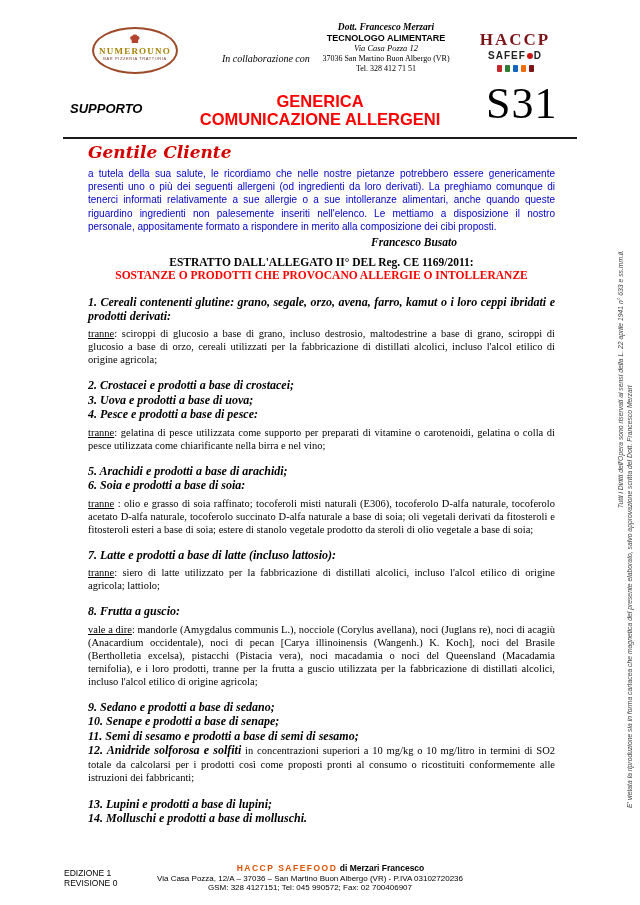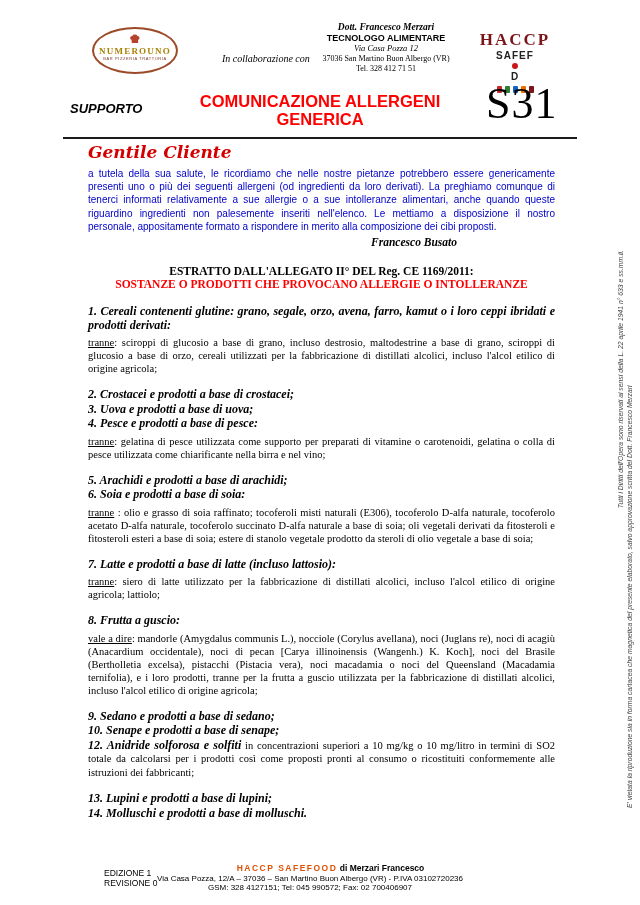--- a/index.html
+++ b/index.html
@@ -21,52 +21,52 @@
   .logo-sub{font-family:"Liberation Sans",sans-serif;font-size:4px;letter-spacing:.6px;color:#7a3b2e;line-height:6px;}
   .collab{position:absolute;left:222px;top:53px;font-style:italic;font-size:10px;}
   .specialist{position:absolute;left:300px;top:22px;width:172px;text-align:center;line-height:10.5px;}
   .sp-name{font-size:9.5px;font-weight:bold;font-style:italic;}
   .sp-role{font-family:"Liberation Sans",sans-serif;font-size:9px;font-weight:bold;}
   .sp-addr1{font-size:8.5px;font-style:italic;}
   .sp-addr2{font-size:8px;}
   .sp-phone{font-size:8px;}
   .haccp-logo{position:absolute;left:478px;top:31px;width:74px;text-align:center;}
   .haccp-title{font-weight:bold;font-size:17px;letter-spacing:2px;color:var(--haccp-red);line-height:18px;}
-  .haccp-sub{font-family:"Liberation Sans",sans-serif;font-weight:bold;font-size:10px;letter-spacing:1px;color:#222;display:flex;align-items:center;justify-content:center;gap:1px;line-height:13px;flex-direction:column;}
+  .haccp-sub{font-family:"Liberation Sans",sans-serif;font-weight:bold;font-size:10px;letter-spacing:1px;color:#222;display:flex;align-items:center;justify-content:center;gap:1px;line-height:13px;}
   .haccp-o{display:inline-block;width:5px;height:5px;border:3px solid #cc1616;border-radius:50%;}
   .haccp-minis{display:flex;justify-content:center;gap:3px;margin-top:3px;}
   .mini{width:5px;height:7px;display:inline-block;border-radius:1px;}
   .m1{background:#c62828;} .m2{background:#2e7d32;} .m3{background:#1565c0;} .m4{background:#ef6c00;} .m5{background:#7b1518;}
 
   .supporto{position:absolute;left:70px;top:101px;font-family:"Liberation Sans",sans-serif;font-weight:bold;font-style:italic;font-size:13px;}
   .doc-title{position:absolute;left:175px;top:92px;width:290px;text-align:center;color:var(--title-red);font-family:"Liberation Sans",sans-serif;font-weight:bold;font-size:16.5px;line-height:18px;}
   .doc-code{position:absolute;left:486px;top:80px;font-size:44px;line-height:48px;letter-spacing:1px;}
   .rule{position:absolute;left:63px;top:137px;width:514px;border-top:2px solid #1a1a1a;}
 
   
   .content{position:absolute;left:88px;top:142px;width:467px;}
   .greeting{color:#d40000;font-style:italic;font-weight:bold;font-size:17px;font-family:"DejaVu Serif",serif;margin-bottom:5px;}
   .intro{color:var(--intro-blue);font-family:"Liberation Sans",sans-serif;font-size:10px;line-height:13.2px;text-align:justify;margin-bottom:3px;}
-  .signature{font-weight:bold;font-style:italic;font-size:11.5px;text-align:right;padding-right:98px;margin-bottom:17px;}
+  .signature{font-weight:bold;font-style:italic;font-size:11.5px;text-align:right;padding-right:98px;margin-bottom:8px;}
   .extract-title{text-align:center;font-weight:bold;font-size:11.5px;}
   .extract-subtitle{text-align:center;font-weight:bold;font-size:11.5px;color:var(--title-red);margin-top:1px;}
   .allergen-list{margin-top:15px;}
   .group{margin-bottom:13px;}
   .item-heading{font-size:12px;line-height:13.5px;margin-bottom:1px;text-align:justify;}
   .h-main{font-weight:bold;font-style:italic;}
   .h-tail{font-weight:normal;font-style:normal;font-size:10.5px;}
   .item-note{margin-top:4px;font-size:10.5px;line-height:13px;text-align:justify;}
   .note-prefix{text-decoration:underline;}
 
   
   .side-note{position:absolute;left:617px;top:808px;width:558px;transform:rotate(-90deg);transform-origin:0 0;font-style:italic;font-size:6.8px;line-height:8.5px;color:#444;font-family:"Liberation Sans",sans-serif;}
   .sn-inner{text-align:right;}
 
   
-  .footer-left{position:absolute;left:64px;top:868px;font-family:"Liberation Sans",sans-serif;font-size:8.5px;line-height:10px;margin-left:40px;}
+  .footer-left{position:absolute;left:64px;top:868px;font-family:"Liberation Sans",sans-serif;font-size:8.5px;line-height:10px;}
   .footer-center{position:absolute;left:130px;top:864px;width:360px;text-align:center;font-family:"Liberation Sans",sans-serif;line-height:9.5px;}
   .fc-line1{font-size:8.5px;font-weight:bold;}
   .fc-company{color:var(--footer-orange);letter-spacing:1.5px;padding-left:41px;}
   .fc-suffix{color:#000;}
   .fc-line2,.fc-line3{font-size:8px;color:#000;}
 </style>
 </head>
 <body>
 
 <div class="page">
@@ -101,22 +101,22 @@
       <span class="mini m2"></span>
       <span class="mini m3"></span>
       <span class="mini m4"></span>
       <span class="mini m5"></span>
     </div>
   </div>
 
   <div class="supporto">SUPPORTO</div>
 
   <div class="doc-title">
+    <div>GENERICA</div>
     <div>COMUNICAZIONE ALLERGENI</div>
-    <div>GENERICA</div>
   </div>
 
   <div class="doc-code">S31</div>
   <div class="rule"></div>
 
   <div class="content">
     <div class="greeting">Gentile Cliente</div>
     <p class="intro">a tutela della sua salute, le ricordiamo che nelle nostre pietanze potrebbero essere genericamente presenti uno o più dei seguenti allergeni (od ingredienti da loro derivati). La preghiamo comunque di tenerci informati relativamente a sue allergie o a sue intolleranze alimentari, anche quando queste riguardino ingredienti non palesemente inseriti nell'elenco. Le mettiamo a disposizione il nostro personale, appositamente formato a rispondere in merito alla composizione dei cibi proposti.</p>
     <div class="signature">Francesco Busato</div>
     <div class="extract-title">ESTRATTO DALL'ALLEGATO II° DEL Reg. CE 1169/2011:</div>
@@ -151,20 +151,21 @@
         <div class="group">
   <p class="item-heading"><span class="h-main">8. Frutta a guscio:</span></p>
 
   <p class="item-note"><span class="note-prefix">vale a dire</span><span class="note-text">: mandorle (Amygdalus communis L.), nocciole (Corylus avellana), noci (Juglans re), noci di acagiù (Anacardium occidentale), noci di pecan [Carya illinoinensis (Wangenh.) K. Koch], noci del Brasile (Bertholletia excelsa), pistacchi (Pistacia vera), noci macadamia o noci del Queensland (Macadamia ternifolia), e i loro prodotti, tranne per la frutta a guscio utilizzata per la fabbricazione di distillati alcolici, incluso l'alcol etilico di origine agricola;</span></p>
 </div>
         <div class="group">
   <p class="item-heading"><span class="h-main">9. Sedano e prodotti a base di sedano;</span></p>
 
   <p class="item-heading"><span class="h-main">10. Senape e prodotti a base di senape;</span></p>
 
+  <p class="item-heading"><span class="h-main">11. Semi di sesamo e prodotti a base di semi di sesamo;</span></p>
 
   <p class="item-heading"><span class="h-main">12. Anidride solforosa e solfiti</span><span class="h-tail"> in concentrazioni superiori a 10 mg/kg o 10 mg/litro in termini di SO2 totale da calcolarsi per i prodotti così come proposti pronti al consumo o ricostituiti conformemente alle istruzioni dei fabbricanti;</span></p>
 </div>
         <div class="group">
   <p class="item-heading"><span class="h-main">13. Lupini e prodotti a base di lupini;</span></p>
 
   <p class="item-heading"><span class="h-main">14. Molluschi e prodotti a base di molluschi.</span></p>
 </div>
       </section>
   </div>

